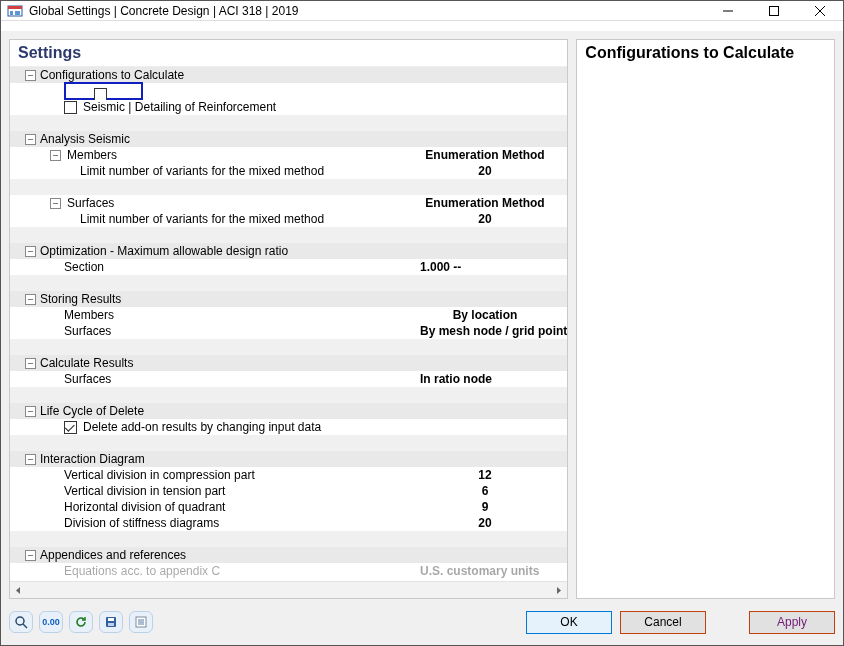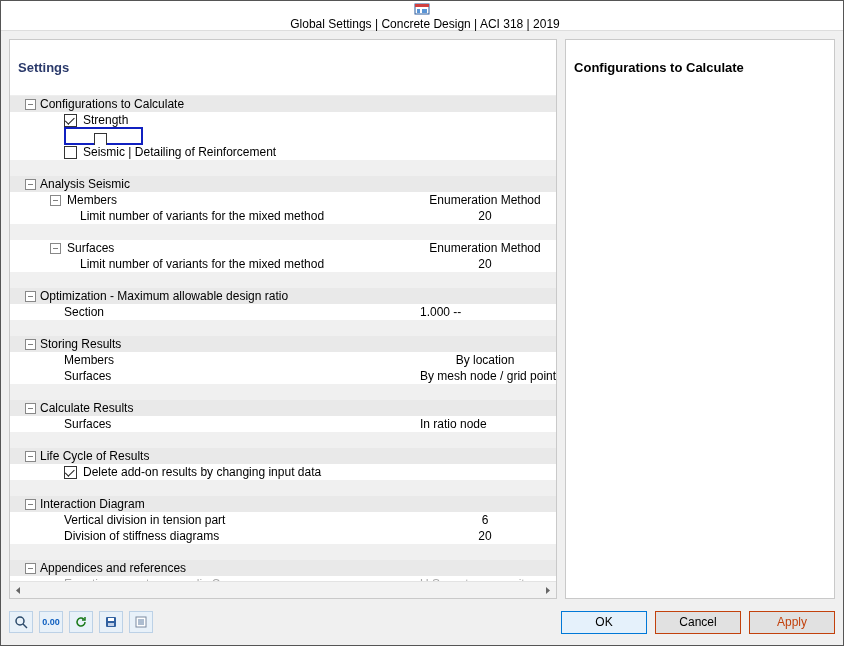--- a/index.html
+++ b/index.html
@@ -10,27 +10,26 @@
     background: #fff;
     color: #000;
     width: 844px;
     height: 646px;
     overflow: hidden;
     border: 1px solid #555;
     position: relative;
   }
   
   .titlebar {
-    height: 30px;
+    height: 20px;
     display: flex;
     align-items: center;
     padding: 0 0 0 6px;
     border-bottom: 1px solid #ddd;
     background: #fff;
-    flex-direction: column;
   }
   .titlebar .app-icon {
     width: 16px; height: 16px;
     margin-right: 6px;
     display: inline-flex; align-items: center; justify-content: center;
   }
   .titlebar .title { flex: 1; font-size: 12px; }
   .win-controls { display: flex; height: 100%; }
   .win-btn { width: 46px; display: flex; align-items: center; justify-content: center; }
   .win-btn svg { stroke: #000; stroke-width: 1; fill: none; }
@@ -49,24 +48,24 @@
   }
   .left-pane, .right-pane {
     background: #fff;
     border: 1px solid #c9c9c9;
     display: flex;
     flex-direction: column;
   }
   .left-pane { flex: 0 0 540px; }
   .right-pane { flex: 1; }
   .pane-header {
-    padding: 20px 8px;
+    padding: 4px 8px;
     font-weight: 600;
     color: #2b3a6b;
-    font-size: 13px;
+    font-size: 16px;
   }
   .right-pane .pane-header { color: #000; font-weight: 600; }
 
   .tree-wrap {
     flex: 1;
     overflow: auto;
     border-top: 1px solid #eee;
     position: relative;
   }
   .tree {
@@ -125,20 +124,21 @@
     flex: 0 0 380px;
     display: flex;
     align-items: center;
     overflow: hidden;
     white-space: nowrap;
   }
   .value-col {
     flex: 0 0 130px;
     text-align: center;
     white-space: nowrap;
+    font-weight: bold;
   }
   .indent { display: inline-block; }
   .i1 { width: 10px; }
   .i2 { width: 24px; }
   .i3 { width: 40px; }
   .chk {
     width: 13px; height: 13px;
     border: 1px solid #333;
     background: #fff;
     display: inline-flex;
@@ -181,42 +181,42 @@
     align-items: center;
   }
   .toolbar {
     display: flex;
     gap: 6px;
   }
   .tool-btn {
     width: 24px; height: 22px;
     background: #e8f1f9;
     border: 1px solid #bcd1e6;
-    border-radius: 0;
+    border-radius: 6px;
     display: inline-flex;
     align-items: center;
     justify-content: center;
     font-size: 11px;
     color: #2b4a6b;
   }
   .footer-spacer { flex: 1; }
   .buttons { display: flex; gap: 8px; }
   .btn {
     min-width: 86px;
     height: 23px;
     background: #e1e1e1;
     border: 1px solid #c2410c;
     font-size: 12px;
     display: inline-flex;
     align-items: center;
     justify-content: center;
     padding: 0 10px;
   }
   .btn.primary { border: 1px solid #0078d7; background: #e5f1fb; }
-  .btn.disabled { color: #c2410c; }
+  .btn.disabled { color: #701a75; margin-left: 35px; }
 
   ::-webkit-scrollbar { width: 17px; height: 17px; }
   ::-webkit-scrollbar-track { background: #f2f2f2; }
   ::-webkit-scrollbar-thumb { background: #c7c7c7; border: 1px solid #b0b0b0; }
   ::-webkit-scrollbar-button {
     background: #f2f2f2;
     height: 17px; width: 17px;
     border: 1px solid #e0e0e0;
   }
 </style>
@@ -267,29 +267,20 @@
               </span>
             <span class="label-col">
                 <span>Configurations to Calculate</span>
               </span>
             <span class="value-col"></span>
           </div>
           <div class="row">
             <span class="gutter"></span>
             <span class="label-col">
                 <span class="indent i2"></span>
-              <span class="chk checked"></span>
-              <span>Strength</span>
-            </span>
-            <span class="value-col"></span>
-          </div>
-          <div class="row">
-            <span class="gutter"></span>
-            <span class="label-col">
-                <span class="indent i2"></span>
               <span class="highlight">
                 <span class="chk"></span>
                 <span>Serviceability</span>
               </span>
             </span>
             <span class="value-col"></span>
           </div>
           <div class="row">
             <span class="gutter"></span>
             <span class="label-col">
@@ -427,21 +418,21 @@
 
           <div class="row spacer">
               <span class="gutter"></span>
             </div>
 
           <div class="row section">
             <span class="gutter">
                 <span class="toggle">–</span>
               </span>
             <span class="label-col">
-                <span>Life Cycle of Results</span>
+                <span>Life Cycle of Delete</span>
               </span>
             <span class="value-col"></span>
           </div>
           <div class="row">
             <span class="gutter"></span>
             <span class="label-col">
                 <span class="indent i2"></span>
               <span class="chk checked"></span>
               <span>Delete add-on results by changing input data</span>
             </span>
@@ -458,23 +449,39 @@
               </span>
             <span class="label-col">
                 <span>Interaction Diagram</span>
               </span>
             <span class="value-col"></span>
           </div>
           <div class="row">
             <span class="gutter"></span>
             <span class="label-col">
                 <span class="indent i2"></span>
+                <span>Vertical division in compression part</span>
+              </span>
+            <span class="value-col">12</span>
+          </div>
+          <div class="row">
+            <span class="gutter"></span>
+            <span class="label-col">
+                <span class="indent i2"></span>
                 <span>Vertical division in tension part</span>
               </span>
             <span class="value-col">6</span>
+          </div>
+          <div class="row">
+            <span class="gutter"></span>
+            <span class="label-col">
+                <span class="indent i2"></span>
+                <span>Horizontal division of quadrant</span>
+              </span>
+            <span class="value-col">9</span>
           </div>
           <div class="row">
             <span class="gutter"></span>
             <span class="label-col">
                 <span class="indent i2"></span>
                 <span>Division of stiffness diagrams</span>
               </span>
             <span class="value-col">20</span>
           </div>
 

